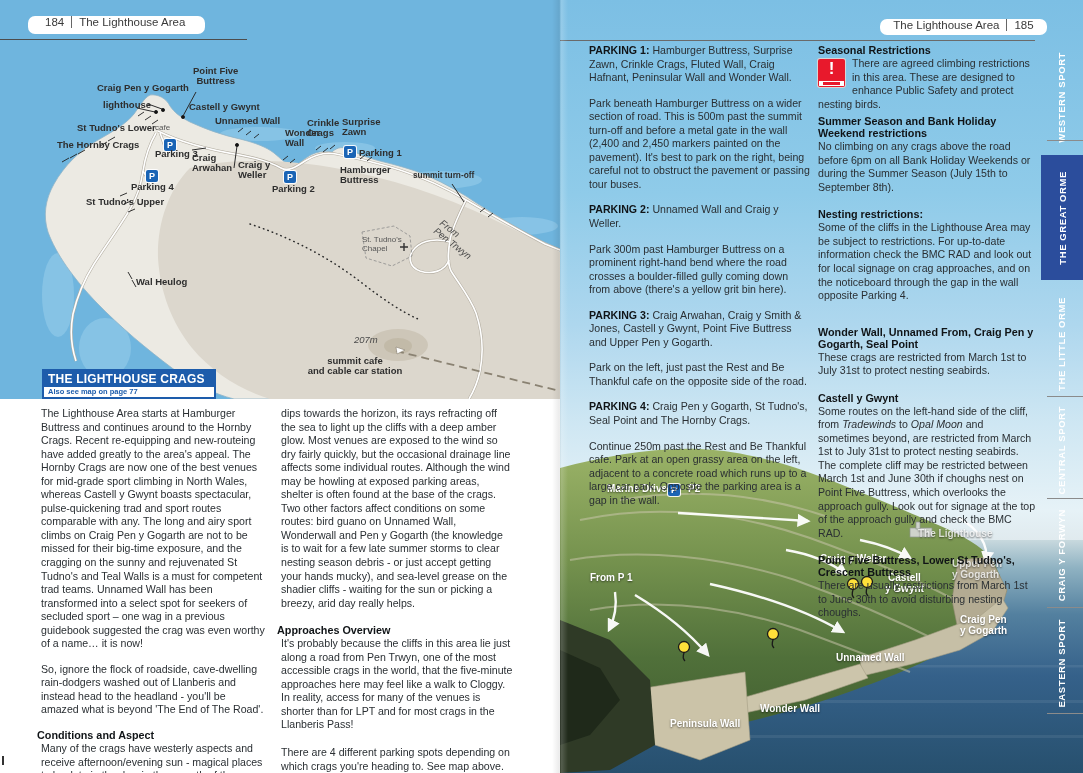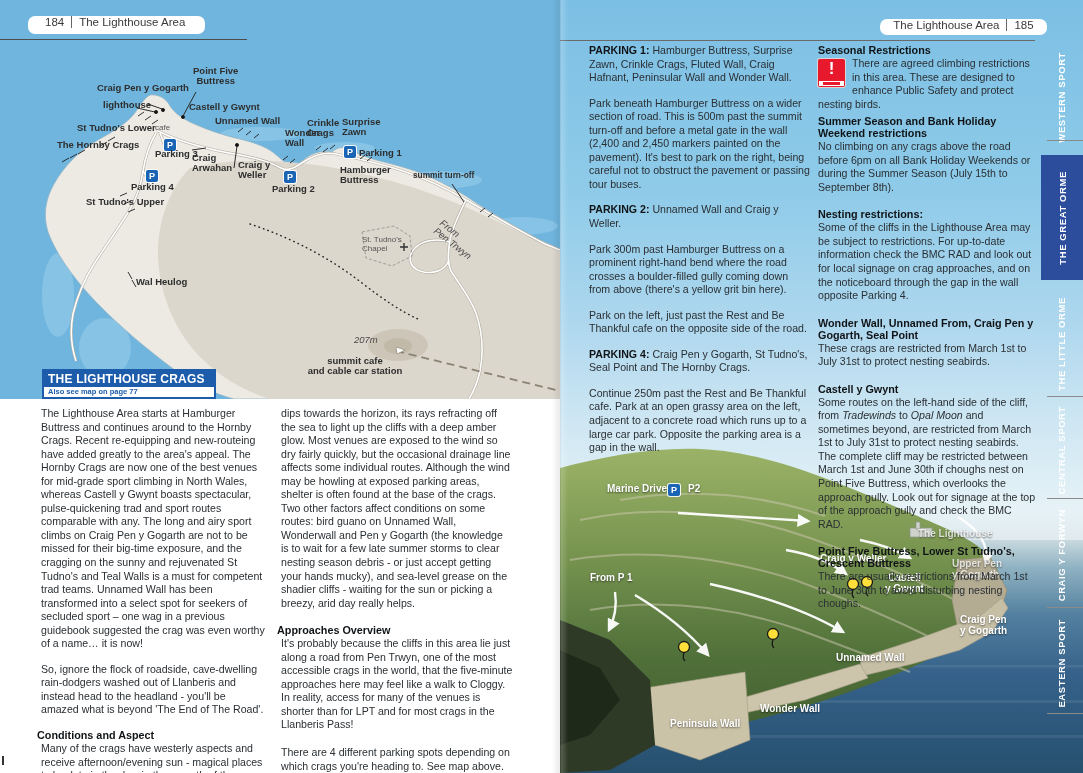--- a/index.html
+++ b/index.html
@@ -241,37 +241,38 @@
 y Gogarth</div>
   <div class="plab" style="left:276px;top:652px;">Unnamed Wall</div>
   <div class="plab" style="left:200px;top:703px;">Wonder Wall</div>
   <div class="plab" style="left:110px;top:718px;">Peninsula Wall</div>
 
   <div class="bodycol col-parking">
     <p><b>PARKING 1:</b><span>Hamburger Buttress, Surprise Zawn, Crinkle Crags, Fluted Wall, Craig Hafnant, Peninsular Wall and Wonder Wall.</span></p>
     <p>Park beneath Hamburger Buttress on a wider section of road. This is 500m past the summit turn-off and before a metal gate in the wall (2,400 and 2,450 markers painted on the pavement). It's best to park on the right, being careful not to obstruct the pavement or passing tour buses.</p>
     <p><b>PARKING 2:</b><span>Unnamed Wall and Craig y Weller.</span></p>
     <p>Park 300m past Hamburger Buttress on a prominent right-hand bend where the road crosses a boulder-filled gully coming down from above (there's a yellow grit bin here).</p>
+    <p><b>PARKING 3:</b><span>Craig Arwahan, Craig y Smith &amp; Jones, Castell y Gwynt, Point Five Buttress and Upper Pen y Gogarth.</span></p>
     <p>Park on the left, just past the Rest and Be Thankful cafe on the opposite side of the road.</p>
     <p><b>PARKING 4:</b><span>Craig Pen y Gogarth, St Tudno's, Seal Point and The Hornby Crags.</span></p>
     <p>Continue 250m past the Rest and Be Thankful cafe. Park at an open grassy area on the left, adjacent to a concrete road which runs up to a large car park. Opposite the parking area is a gap in the wall.</p>
   </div>
 
   <div class="bodycol col-restrict">
     <div class="bh">Seasonal Restrictions</div>
     <div class="warn">
       <div class="ex">!</div>
       <div class="strip"></div>
     </div>
     <p style="margin-bottom:4px;">There are agreed climbing restrictions in this area. These are designed to enhance Public Safety and protect nesting birds.</p>
     <div style="clear:both;"></div>
     <div class="bh">Summer Season and Bank Holiday Weekend restrictions</div>
     <p style="margin-bottom:14px;">No climbing on any crags above the road before 6pm on all Bank Holiday Weekends or during the Summer Season (July 15th to September 8th).</p>
     <div class="bh">Nesting restrictions:</div>
-    <p style="margin-bottom:14px;">Some of the cliffs in the Lighthouse Area may be subject to restrictions. For up-to-date information check the BMC RAD and look out for local signage on crag approaches, and on the noticeboard through the gap in the wall opposite Parking 4.</p>
+    <p style="margin-bottom:23px;">Some of the cliffs in the Lighthouse Area may be subject to restrictions. For up-to-date information check the BMC RAD and look out for local signage on crag approaches, and on the noticeboard through the gap in the wall opposite Parking 4.</p>
     <div class="bh">Wonder Wall, Unnamed From, Craig Pen y Gogarth, Seal Point</div>
     <p style="margin-bottom:14px;">These crags are restricted from March 1st to July 31st to protect nesting seabirds.</p>
     <div class="bh">Castell y Gwynt</div>
     <p style="margin-bottom:14px;"><span>Some routes on the left-hand side of the cliff, from </span><i>Tradewinds</i><span> to </span><i>Opal Moon</i><span> and sometimes beyond, are restricted from March 1st to July 31st to protect nesting seabirds. The complete cliff may be restricted between March 1st and June 30th if choughs nest on Point Five Buttress, which overlooks the approach gully. Look out for signage at the top of the approach gully and check the BMC RAD.</span></p>
     <div class="bh">Point Five Buttress, Lower St Tudno's, Crescent Buttress</div>
     <p>There are usually restrictions from March 1st to June 30th to avoid disturbing nesting choughs.</p>
   </div>
 
   <div class="tab" style="top:55px;height:85px;">
       <span>WESTERN SPORT</span>

